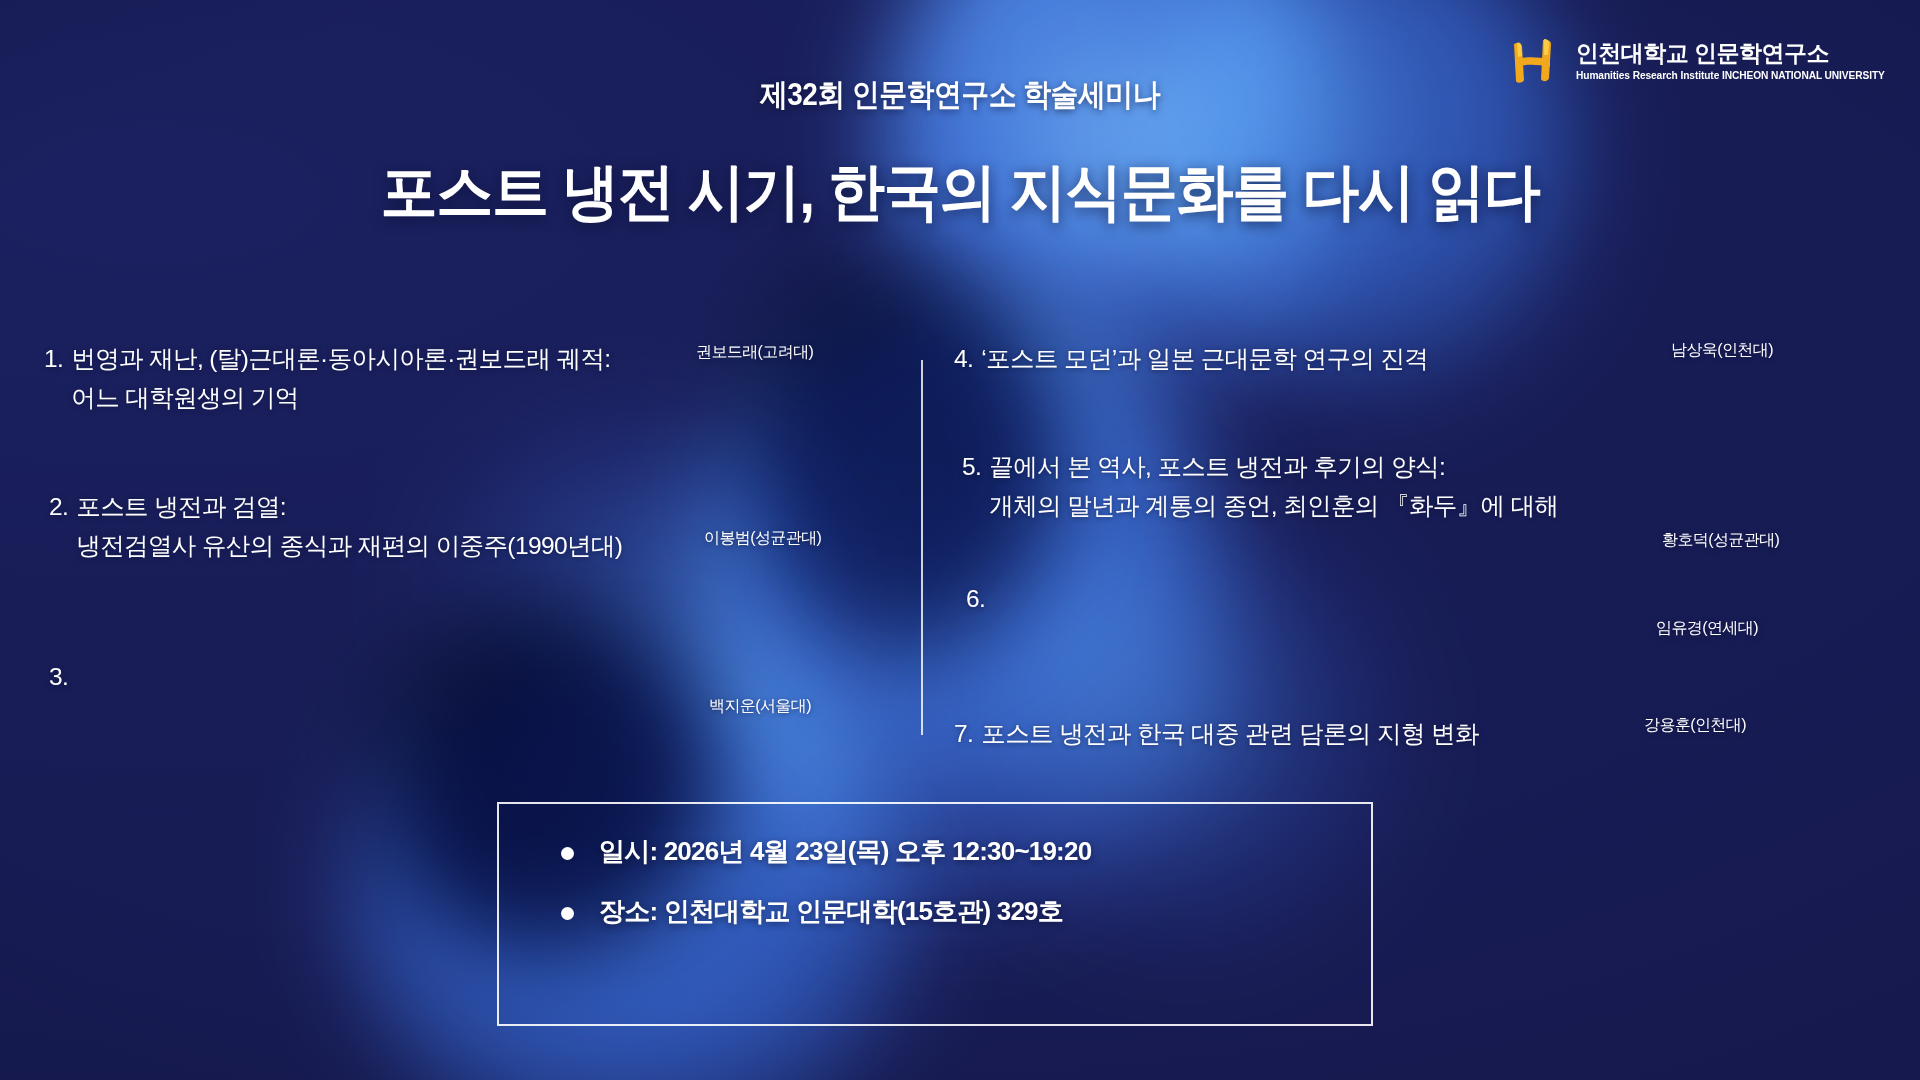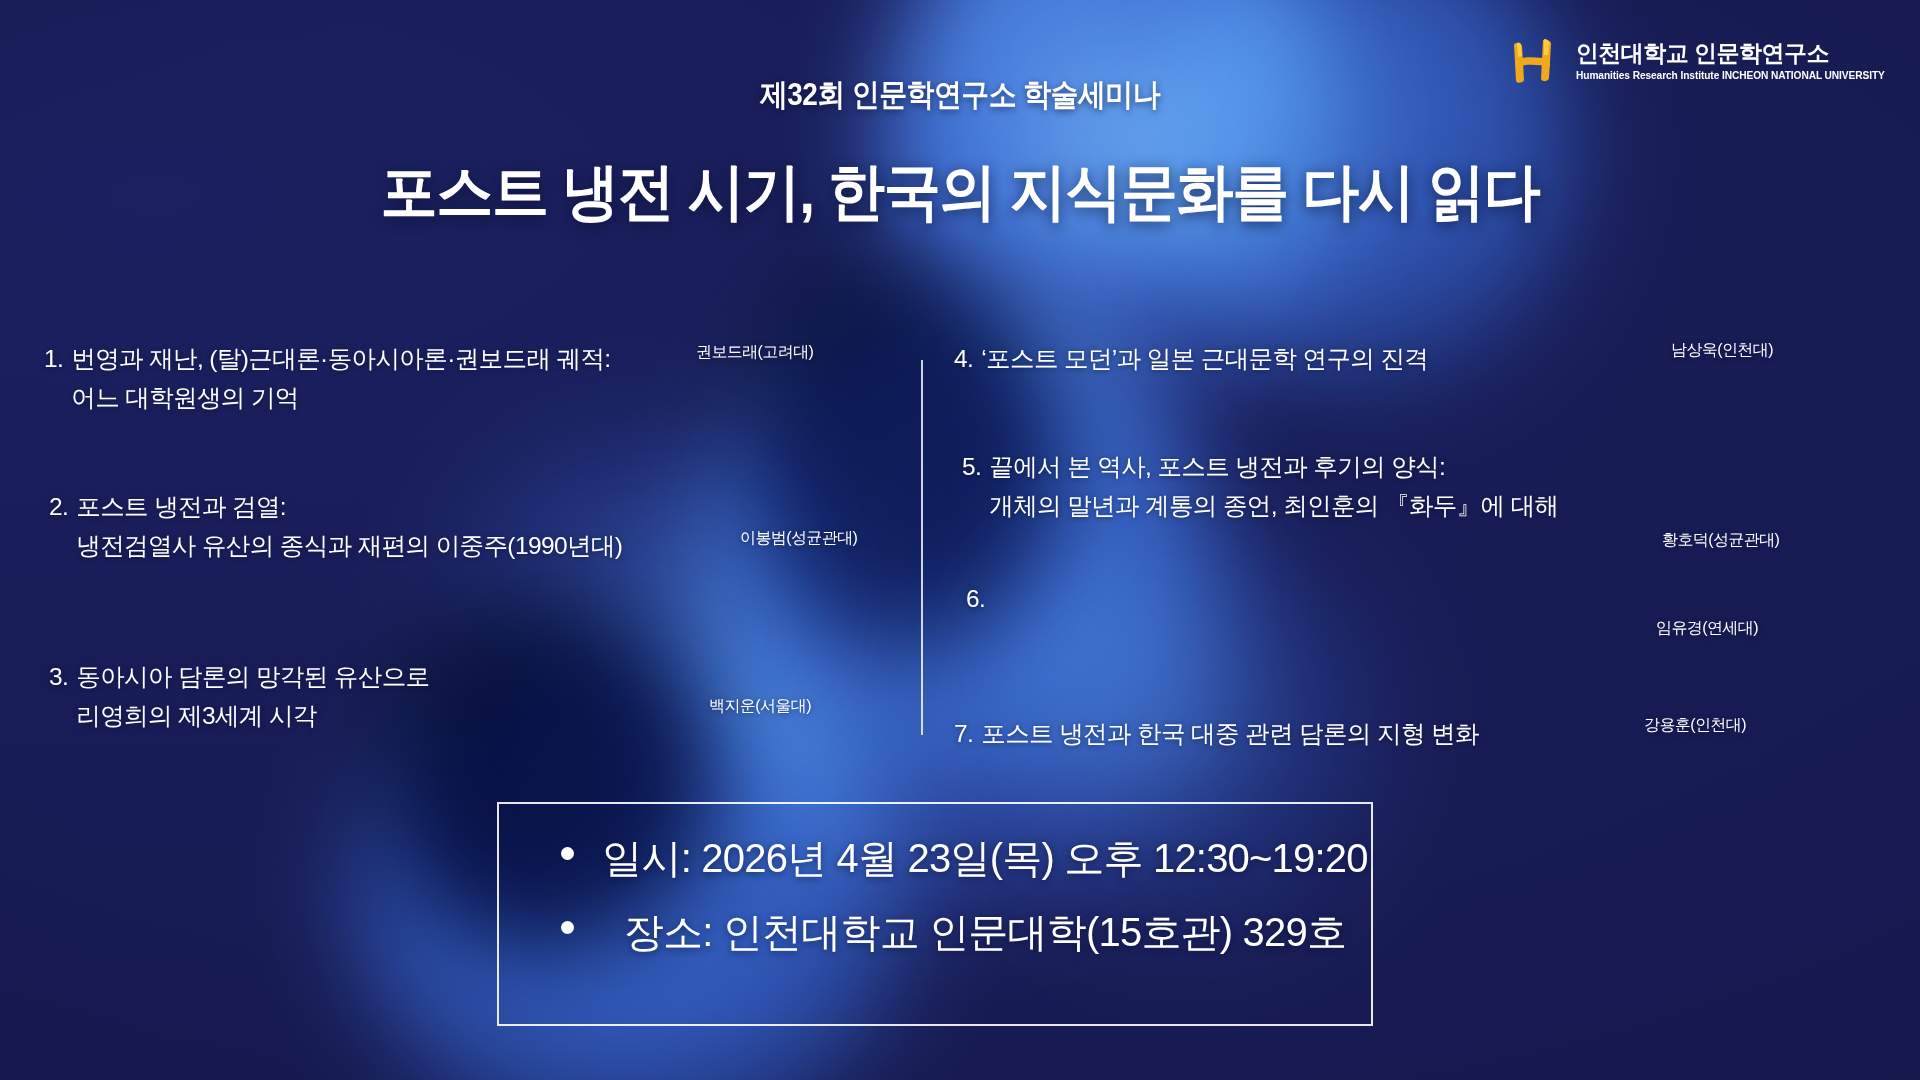--- a/index.html
+++ b/index.html
@@ -182,21 +182,21 @@
     font-weight: 400;
     letter-spacing: -0.6px;
     white-space: nowrap;
     text-shadow: 0 1px 5px rgba(8,14,48,0.55);
   }
 
   
   #item1 { top: 0px;   left: 0px; }
   #item1 .prog-speaker { left: 652px; top: 2px; }
   #item2 { top: 148px; left: 5px; }
-  #item2 .prog-speaker { left: 655px; top: 40px; margin-left: 36px; }
+  #item2 .prog-speaker { left: 655px; top: 40px; }
   #item3 { top: 318px; left: 5px; }
   #item3 .prog-speaker { left: 660px; top: 38px; }
 
   
   #item4 { top: 0px;   left: 10px; }
   #item4 .prog-speaker { left: 690px; top: 0px; margin-left: 27px; }
   #item5 { top: 108px; left: 18px; }
   #item5 .prog-speaker { left: 700px; top: 38px; margin-top: 44px; }
   #item6 { top: 240px; left: 22px; }
   #item6 .prog-speaker { left: 690px; top: 38px; }
@@ -211,29 +211,28 @@
     border: 2px solid rgba(255,255,255,0.9);
     box-sizing: border-box;
   }
   .infolist {
     list-style: none;
     margin: 0;
     padding: 34px 0 0 62px;
   }
   .infolist li {
     position: relative;
-    font-size: 40px;
-    font-weight: 400;
+    font-size: 26px;
+    font-weight: 700;
     letter-spacing: -0.8px;
     line-height: 1.0;
     margin-bottom: 34px;
     padding-left: 38px;
     white-space: nowrap;
     text-shadow: 0 2px 7px rgba(8,14,48,0.6);
-    text-align: center;
   }
   .infolist li::before {
     content: "";
     position: absolute;
     left: 0; top: 9px;
     width: 13px; height: 13px;
     border-radius: 50%;
     background: #ffffff;
   }
 </style>
@@ -289,22 +288,20 @@
       <span class="prog-speaker">권보드래(고려대)</span>
     </div>
     <div class="prog-item" id="item2">
       <span class="prog-text">2.</span>
       <span class="prog-text" style="margin-left:8px">포스트 냉전과 검열:
    냉전검열사 유산의 종식과 재편의 이중주(1990년대)</span>
       <span class="prog-speaker">이봉범(성균관대)</span>
     </div>
     <div class="prog-item" id="item3">
       <span class="prog-text">3.</span>
-      <span class="prog-text" style="margin-left:8px">동아시아 담론의 망각된 유산으로
-   리영희의 제3세계 시각</span>
       <span class="prog-speaker">백지운(서울대)</span>
     </div>
   </div>
 
   <div class="col col-right">
     <div class="prog-item" id="item4">
       <span class="prog-text">4.</span>
       <span class="prog-text" style="margin-left:8px">‘포스트 모던’과 일본 근대문학 연구의 진격</span>
       <span class="prog-speaker">남상욱(인천대)</span>
     </div>

